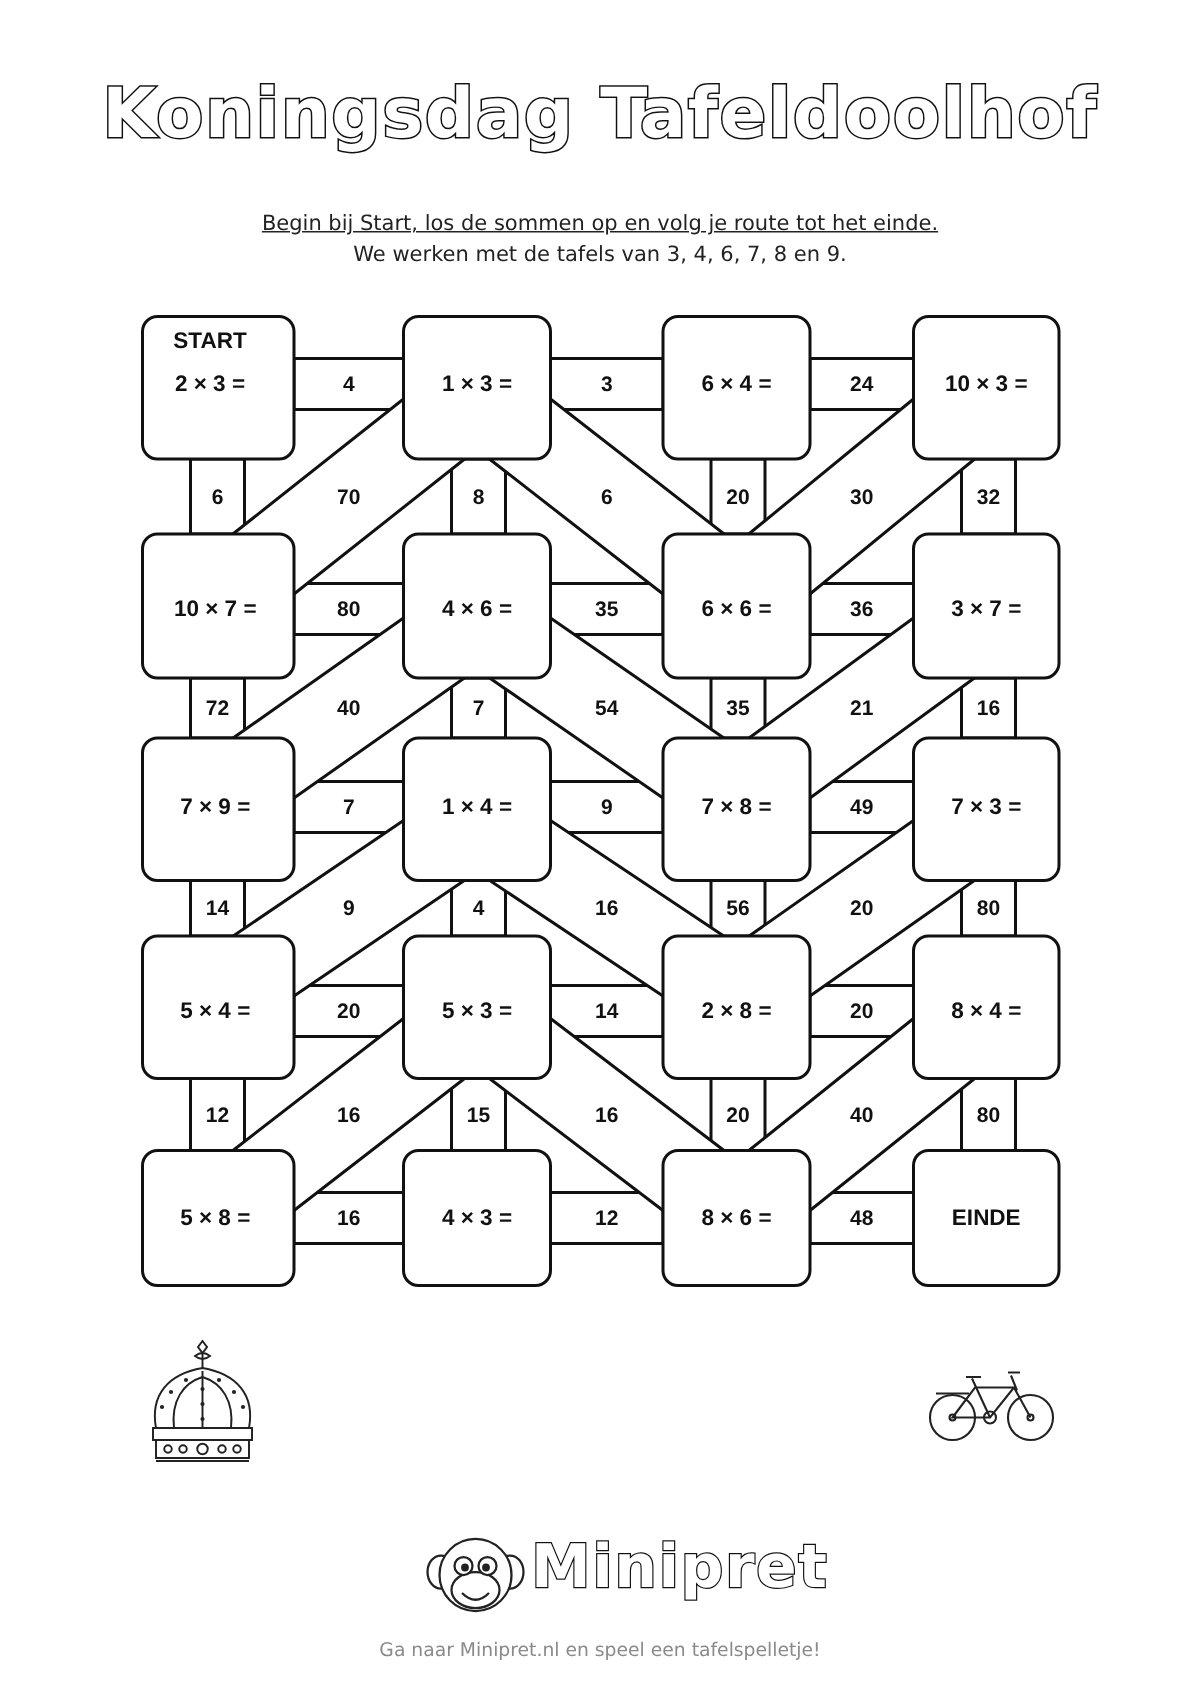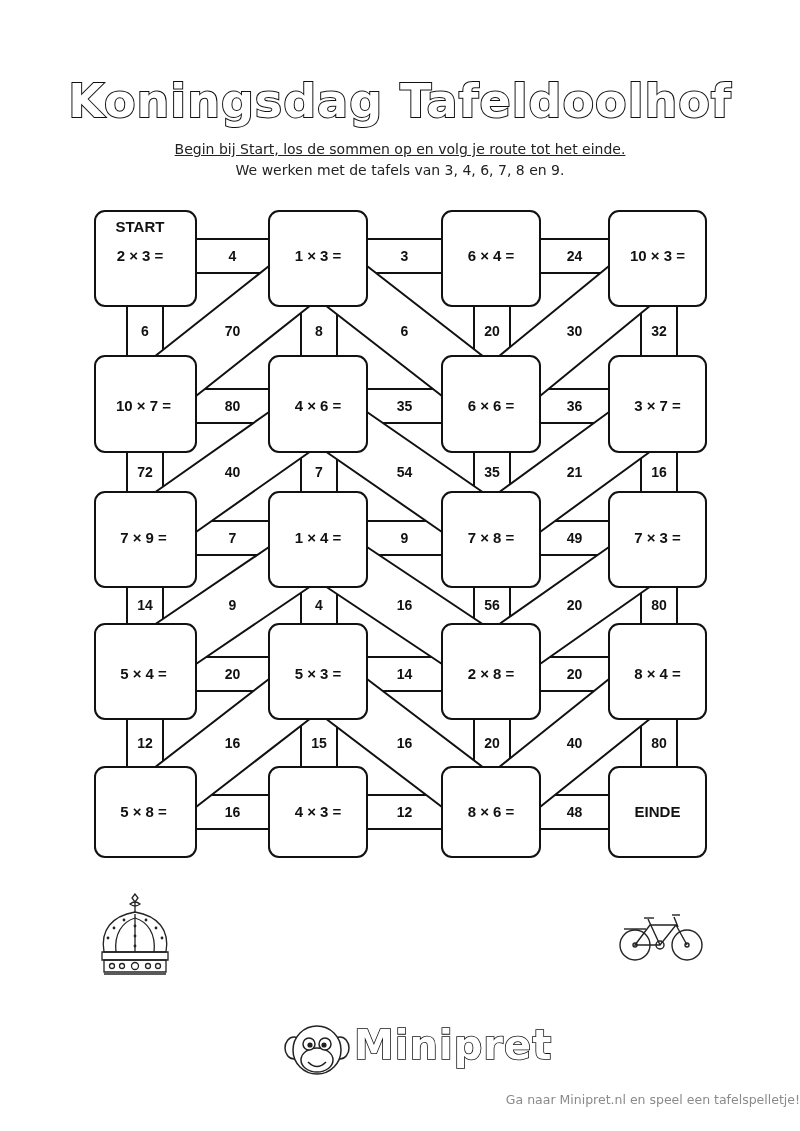--- a/index.html
+++ b/index.html
@@ -1,36 +1,36 @@
 <!DOCTYPE html>
 <html><head>
 <meta charset="utf-8">
 <style>
   html, body { margin: 0; padding: 0; background: #ffffff; }
   body { width: 800px; height: 1131px; position: relative; overflow: hidden; font-family: "Liberation Sans", sans-serif; color: #111; }
   .title {
-    position: absolute; left: 0; top: 74px; width: 800px; text-align: center;
+    position: absolute; left: 0; top: 48px; width: 800px; text-align: center;
     font-family: "DejaVu Sans", sans-serif; font-weight: bold; font-size: 46px; letter-spacing: 1px;
     color: #ffffff; -webkit-text-stroke: 2px #111; paint-order: stroke fill;
   }
   .intro { position: absolute; left: 0; width: 800px; text-align: center; font-family: "DejaVu Sans", sans-serif; font-size: 14px; color: #222; }
   .intro.l1 { top: 141px; text-decoration: underline; }
   .intro.l2 { top: 162px; }
   svg.maze { position: absolute; left: 0; top: 0; }
   .cell-text { font-family: "Liberation Sans", sans-serif; font-weight: bold; font-size: 15px; fill: #111; }
   .path-text { font-family: "Liberation Sans", sans-serif; font-weight: bold; font-size: 14px; fill: #111; }
   .crown, .bike { position: absolute; }
   .crown { left: 98px; top: 890px; width: 74px; height: 90px; }
   .bike { left: 618px; top: 905px; width: 86px; height: 60px; }
   .logo { position: absolute; left: 282px; top: 1022px; width: 240px; height: 56px; }
   .logo-text {
     position: absolute; left: 354px; top: 1022px; font-family: "DejaVu Sans", sans-serif; font-weight: bold; font-size: 40px;
     color: #fff; -webkit-text-stroke: 1.6px #111; paint-order: stroke fill; letter-spacing: 1px; text-align: center;
   }
-  .footer { position: absolute; left: 0; top: 1092px; width: 800px; text-align: right; font-family: "DejaVu Sans", sans-serif; font-size: 12.5px; color: #8a8a8a; }
+  .footer { position: absolute; left: 0; top: 1092px; width: 800px; text-align: center; font-family: "DejaVu Sans", sans-serif; font-size: 12.5px; color: #8a8a8a; }
 </style>
 </head>
 <body>
 
 <div class="title">Koningsdag Tafeldoolhof</div>
 <div class="intro l1">Begin bij Start, los de sommen op en volg je route tot het einde.</div>
 <div class="intro l2">We werken met de tafels van 3, 4, 6, 7, 8 en 9.</div>
 
 <svg class="maze" width="800" height="900" viewBox="0 0 800 900" xmlns="http://www.w3.org/2000/svg">
   <g id="corridors" stroke="#111" stroke-width="2" fill="#fff" stroke-linejoin="round">

